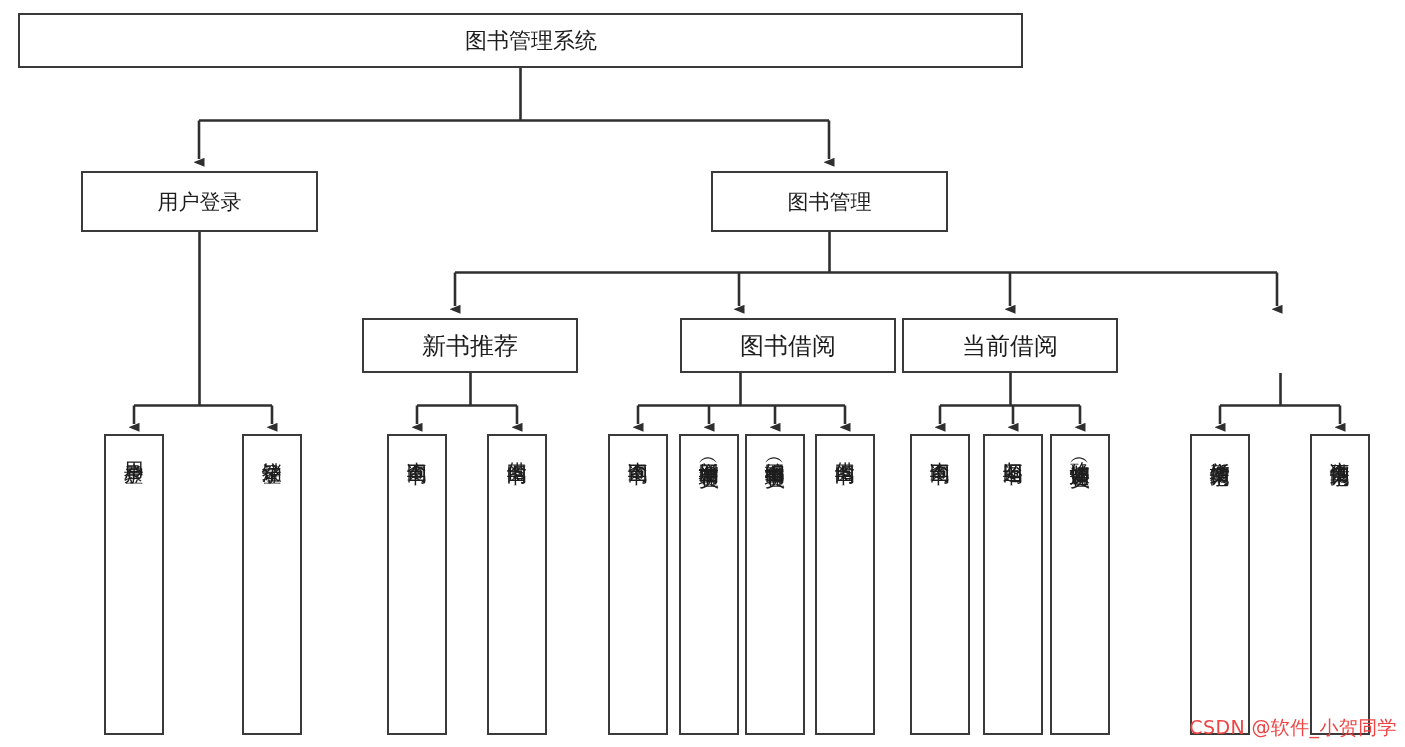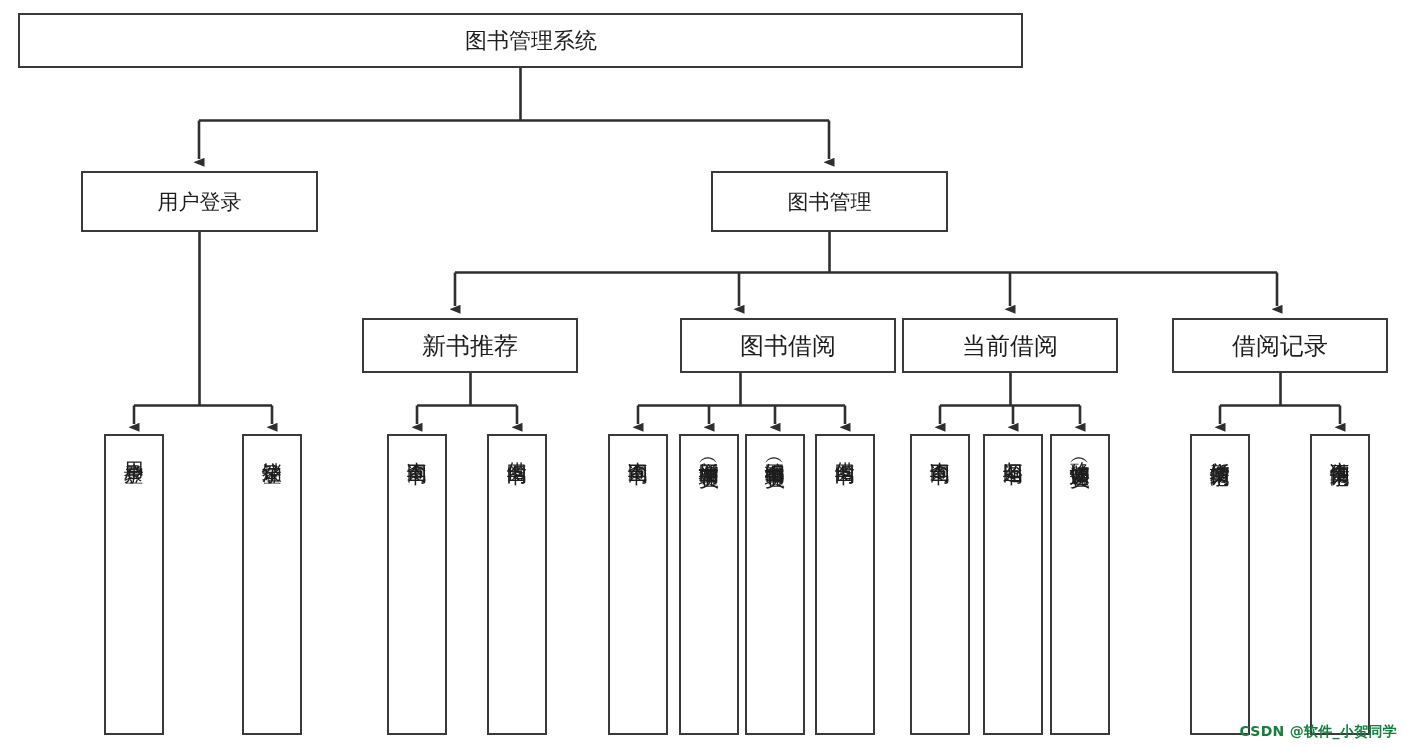--- a/index.html
+++ b/index.html
@@ -53,26 +53,25 @@
     line-height:1.22;
     letter-spacing:0.06em;
     white-space:nowrap;
     color:#1d1d1d;
   }
   .leaf.tall .vtext{font-size:20px;}
   .watermark{
     position:absolute;
     right:8px;
     bottom:6px;
-    font-size:14px;
-    color:#15803d;
+    font-size:19px;
+    color:#ef4444;
     letter-spacing:0.02em;
     z-index:5;
     user-select:none;
-    font-weight:bold;
   }
 </style>
 </head>
 <body>
 
 <div id="canvas">
 
   <svg id="wires" viewBox="0 0 1405 747" xmlns="http://www.w3.org/2000/svg">
     <defs>
       <marker id="arrow" markerWidth="9" markerHeight="11" refX="1.2" refY="5.5" orient="auto" markerUnits="userSpaceOnUse">
@@ -136,23 +135,20 @@
 
   <div class="node lvl3" style="left:362px;top:318px;width:216px;height:55px;">
     <span>新书推荐</span>
   </div>
   <div class="node lvl3" style="left:632px;top:318px;width:216px;height:55px;margin-left:48px;">
     <span>图书借阅</span>
   </div>
   <div class="node lvl3" style="left:902px;top:318px;width:216px;height:55px;">
     <span>当前借阅</span>
   </div>
-  <div class="node lvl3" style="left:1172px;top:318px;width:216px;height:55px;">
-    <span>借阅记录</span>
-  </div>
 
   <div class="node leaf" style="left:104px;top:434px;width:60px;height:301px;">
     <span class="vtext">用户登录</span>
   </div>
   <div class="node leaf" style="left:242px;top:434px;width:60px;height:301px;">
     <span class="vtext">注销登录</span>
   </div>
 
   <div class="node leaf" style="left:387px;top:434px;width:60px;height:301px;">
     <span class="vtext">查询图书</span>

